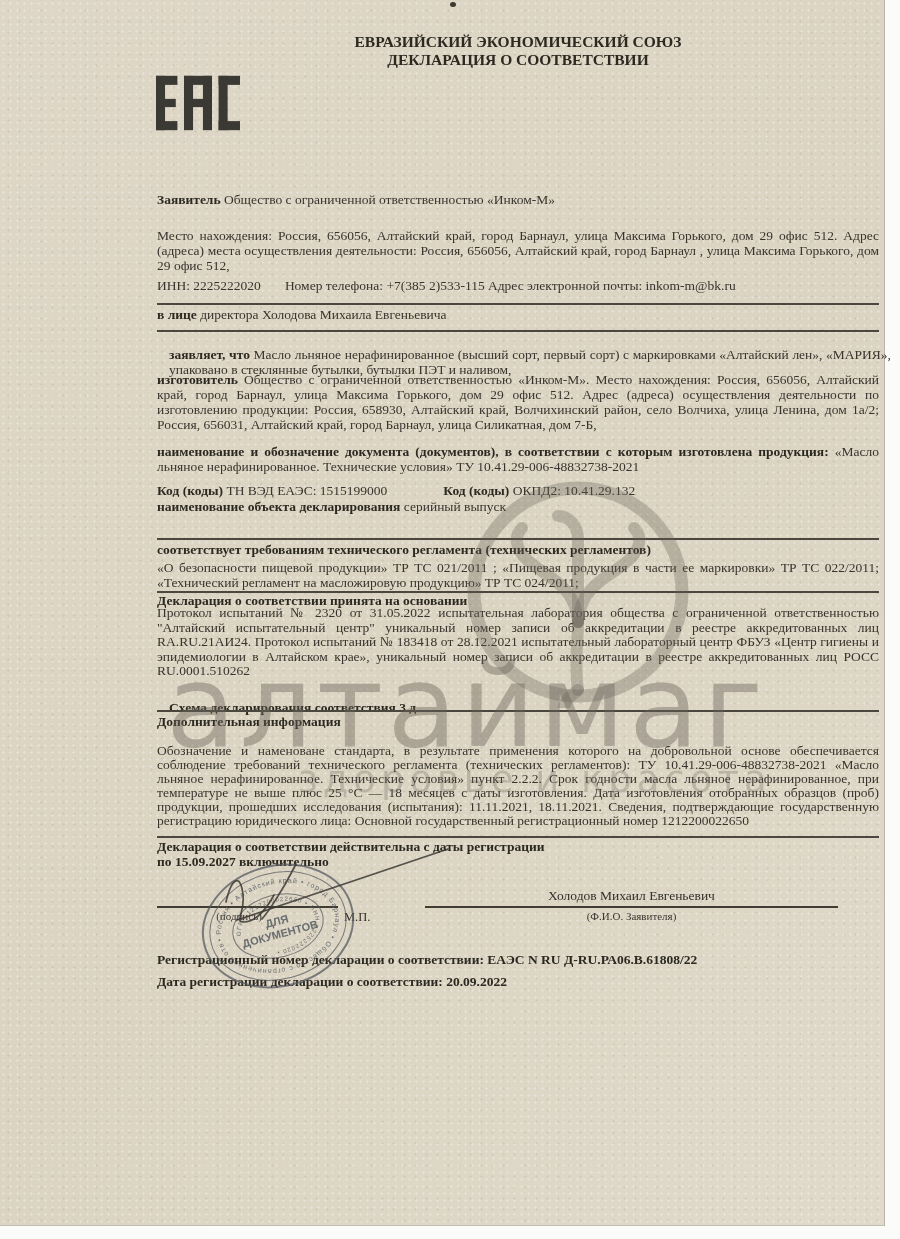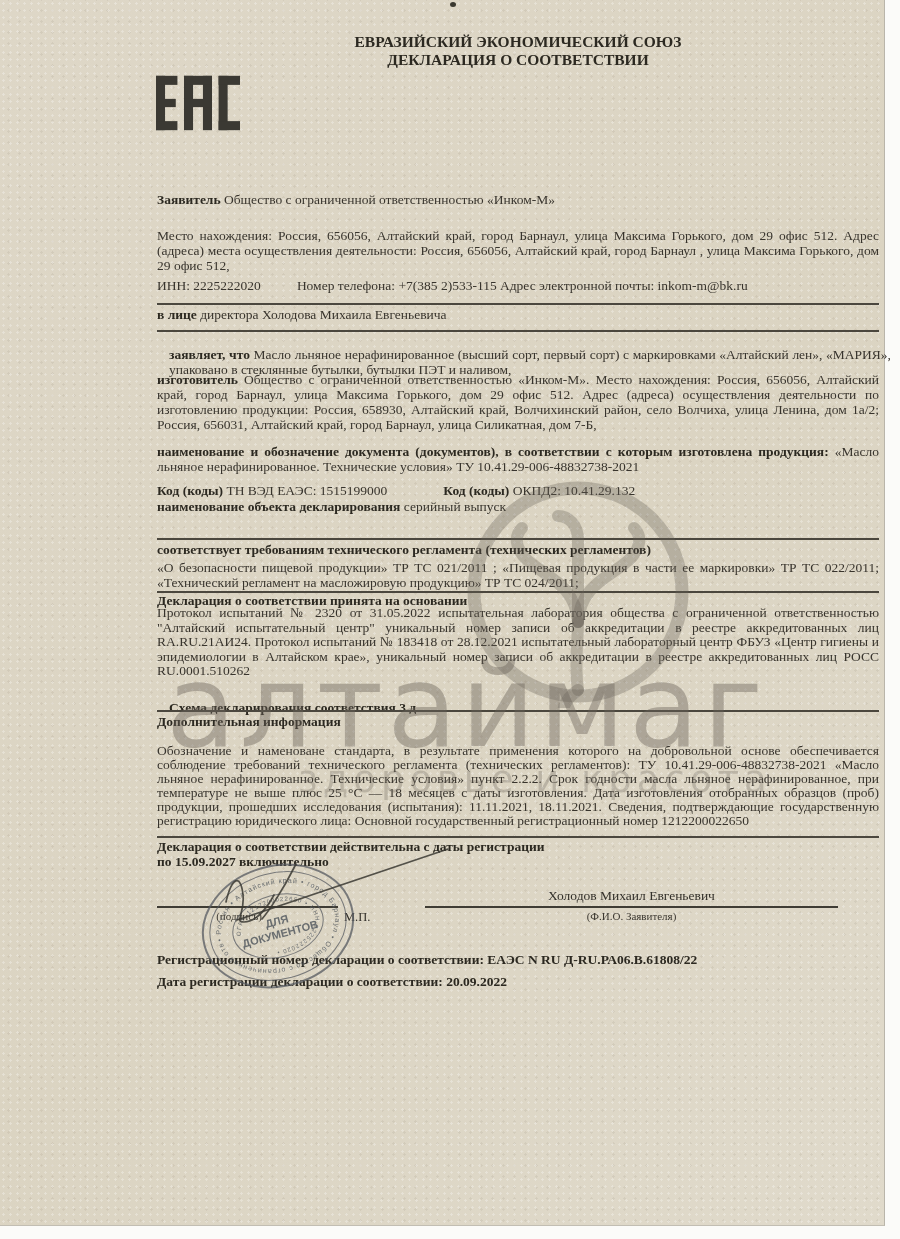--- a/index.html
+++ b/index.html
@@ -56,21 +56,21 @@
         <rect x="76" y="0" width="11" height="66"></rect>
           <rect x="76" y="0" width="26" height="11"></rect>
         <rect x="76" y="55" width="26" height="11"></rect>
       </g>
     </svg>
 
     <p class="blk" style="top:192px;margin:0;"><b class="b">Заявитель</b><span> Общество с ограниченной ответственностью «Инком-М»</span></p>
 
     <p class="blk" style="top:228px;margin:0;">Место нахождения: Россия, 656056, Алтайский край, город Барнаул, улица Максима Горького, дом 29 офис 512. Адрес (адреса) места осуществления деятельности: Россия, 656056, Алтайский край, город Барнаул , улица Максима Горького, дом 29 офис 512,</p>
 
-    <p class="blk" style="top:278px;margin:0;"><span>ИНН: 2225222020</span><span style="margin-left:36px;">Номер телефона: +7(385 2)533-115 Адрес электронной почты: inkom-m@bk.ru</span></p>
+    <p class="blk" style="top:278px;margin:0;"><span>ИНН: 2225222020</span><span style="margin-left:24px;">Номер телефона: +7(385 2)533-115 Адрес электронной почты: inkom-m@bk.ru</span></p>
 
     <div class="rule" style="top:303px;"></div>
 
     <p class="blk" style="top:307px;margin:0;"><b class="b">в лице</b><span> директора Холодова Михаила Евгеньевича</span></p>
 
     <div class="rule" style="top:330px;"></div>
 
     <p class="blk" style="top:335px;margin:12px;"><b class="b">заявляет, что</b><span> Масло льняное нерафинированное (высший сорт, первый сорт) с маркировками «Алтайский лен», «МАРИЯ», упаковано в стеклянные бутылки,  бутылки ПЭТ  и наливом,</span></p>
 
     <p class="blk" style="top:372px;margin:0;"><b class="b">изготовитель</b><span> Общество с ограниченной ответственностью «Инком-М». Место нахождения: Россия, 656056, Алтайский край, город Барнаул, улица Максима Горького, дом 29 офис 512. Адрес (адреса) осуществления деятельности по изготовлению продукции: Россия, 658930, Алтайский край,  Волчихинский район,  село Волчиха, улица Ленина, дом 1а/2; Россия, 656031, Алтайский край, город Барнаул, улица Силикатная, дом 7-Б,</span></p>

